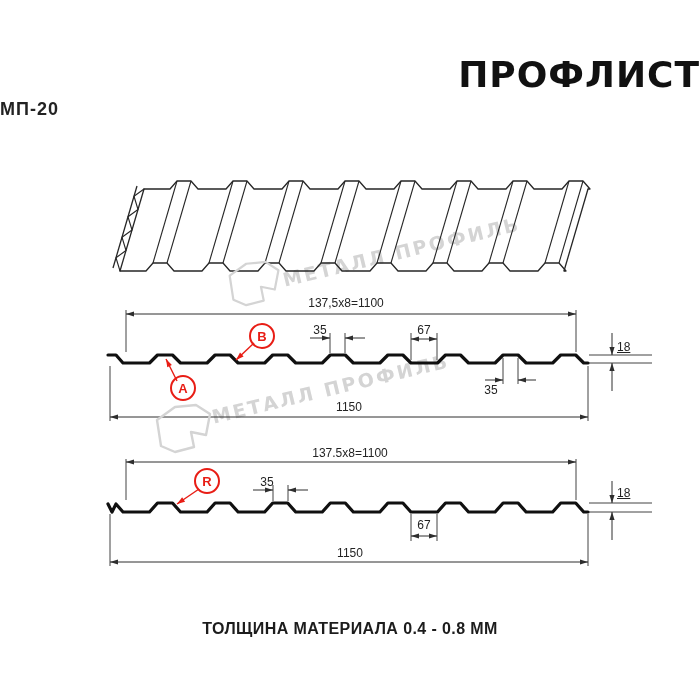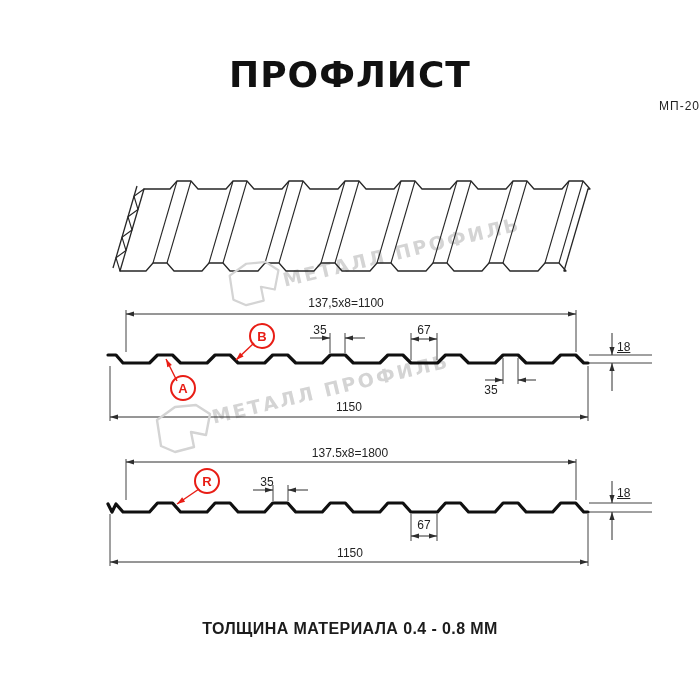--- a/index.html
+++ b/index.html
@@ -1,22 +1,22 @@
 <!DOCTYPE html>
 <html style="--red: #e81d15; --wm: #d4d4d4;"><head>
 <meta charset="utf-8">
 <style>
   html,body{margin:0;padding:0;background:#ffffff;}
   .page{position:relative;width:700px;height:700px;background:#fff;overflow:hidden;
         font-family:"Liberation Sans",sans-serif;}
-  .title{position:absolute;left:0;right:0;top:54px;text-align:center;z-index:3;
+  .title{position:absolute;left:0;right:0;top:54px;text-align:right;z-index:3;
          font-family:"DejaVu Sans",sans-serif;font-weight:bold;font-size:36px;
          letter-spacing:1px;color:#111;}
-  .subtitle{position:absolute;left:0;right:0;top:99px;text-align:right;z-index:3;
-         font-weight:400;font-size:12px;letter-spacing:1px;color:#222;}
+  .subtitle{position:absolute;left:0;right:0;top:99px;text-align:left;z-index:3;
+         font-weight:700;font-size:18px;letter-spacing:1px;color:#222;}
   .footer-note{position:absolute;left:0;right:0;top:620px;text-align:center;z-index:3;
          font-weight:600;font-size:16px;letter-spacing:.4px;color:#1c1c1c;}
   .wm{position:absolute;z-index:0;white-space:nowrap;
       font-family:"DejaVu Sans",sans-serif;font-weight:bold;font-size:19px;
       letter-spacing:2.5px;color:var(--wm,#d4d4d4);
       transform:rotate(-13.5deg);transform-origin:0 50%;}
   .wm1{left:283px;top:269px;}
   .wm2{left:212px;top:406px;}
   svg#linework{position:absolute;left:0;top:0;z-index:1;}
   .dim{position:absolute;z-index:2;font-size:12px;color:#242424;white-space:nowrap;
@@ -134,21 +134,21 @@
       <path d="M8,42 L4,16 L22,3 L43,1 L57,10 L53,31 L38,28 L41,43 L22,48 Z" transform="translate(153,404)" fill="none" stroke="#d4d4d4" stroke-width="2.4" stroke-linejoin="round"></path>
     </svg>
 
   <div class="dim" style="left:346px;top:303px">137,5x8=1100</div>
   <div class="dim" style="left:320px;top:330px">35</div>
   <div class="dim" style="left:424px;top:330px">67</div>
   <div class="dim left-anchor" style="left:617px;top:347px">18</div>
   <div class="dim" style="left:491px;top:390px">35</div>
   <div class="dim" style="left:349px;top:407px">1150</div>
 
-  <div class="dim" style="left:350px;top:453px">137.5x8=1800</div>
+  <div class="dim" style="left:350px;top:453px">137.5x8=1100</div>
   <div class="dim" style="left:267px;top:482px">35</div>
   <div class="dim" style="left:424px;top:525px">67</div>
   <div class="dim left-anchor" style="left:617px;top:493px">18</div>
   <div class="dim" style="left:350px;top:553px">1150</div>
 
   <div class="badge" style="left:183px;top:388px">
     <span>A</span>
   </div>
   <div class="badge" style="left:262px;top:336px">
     <span>B</span>

